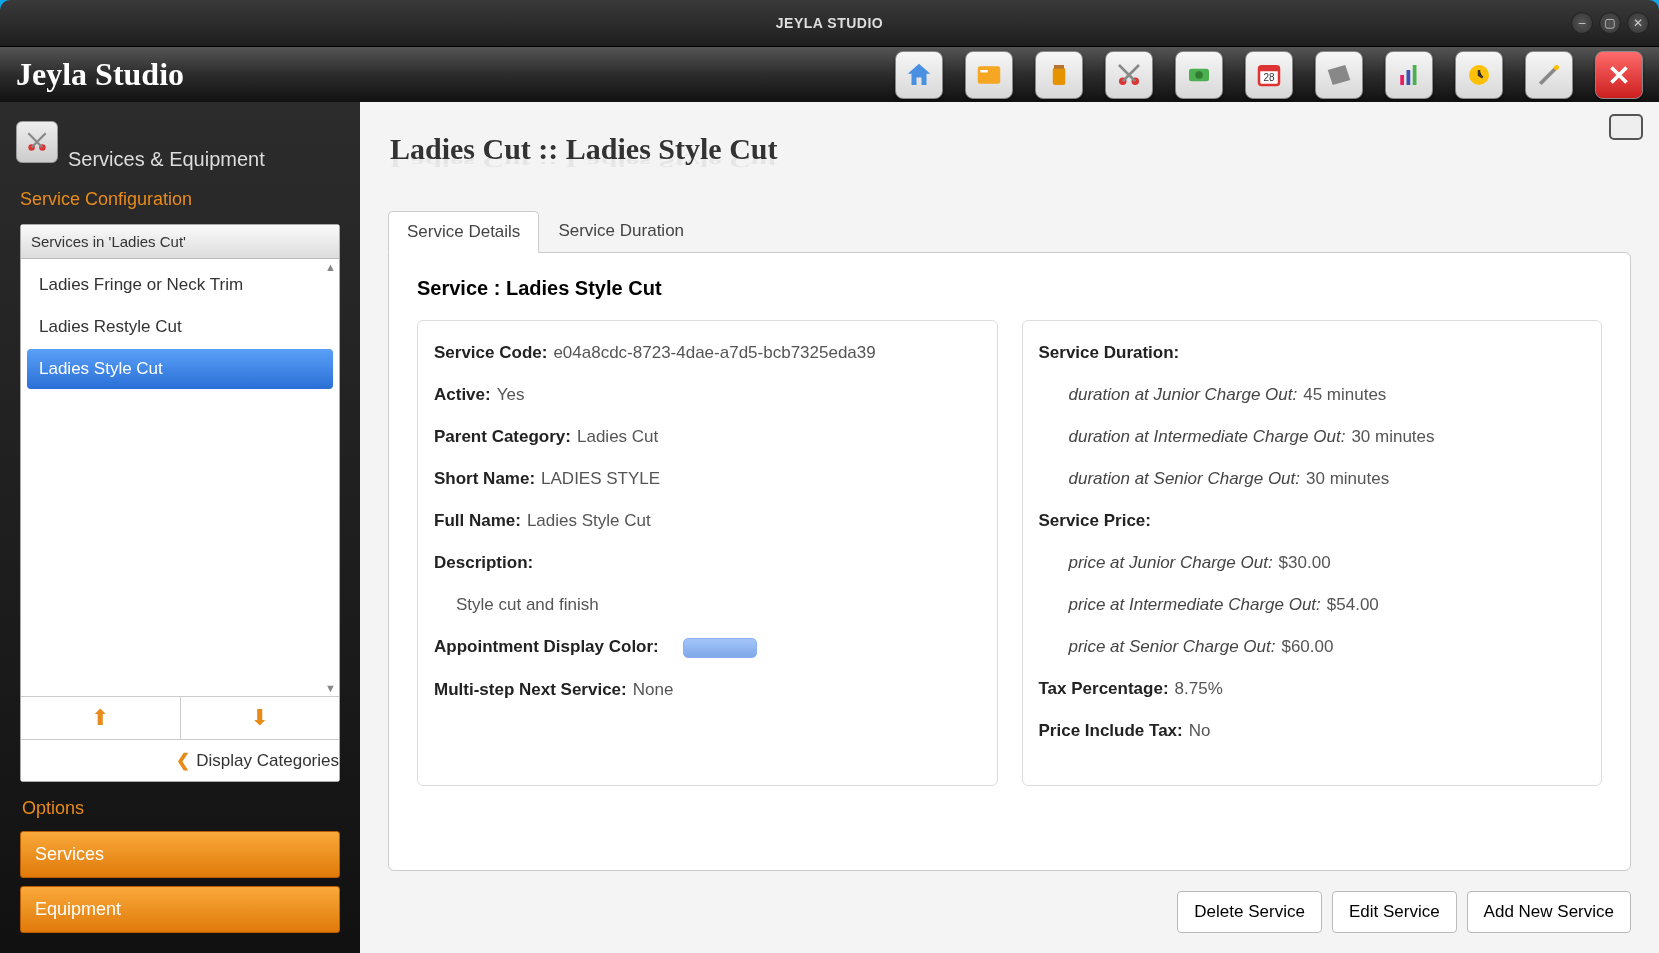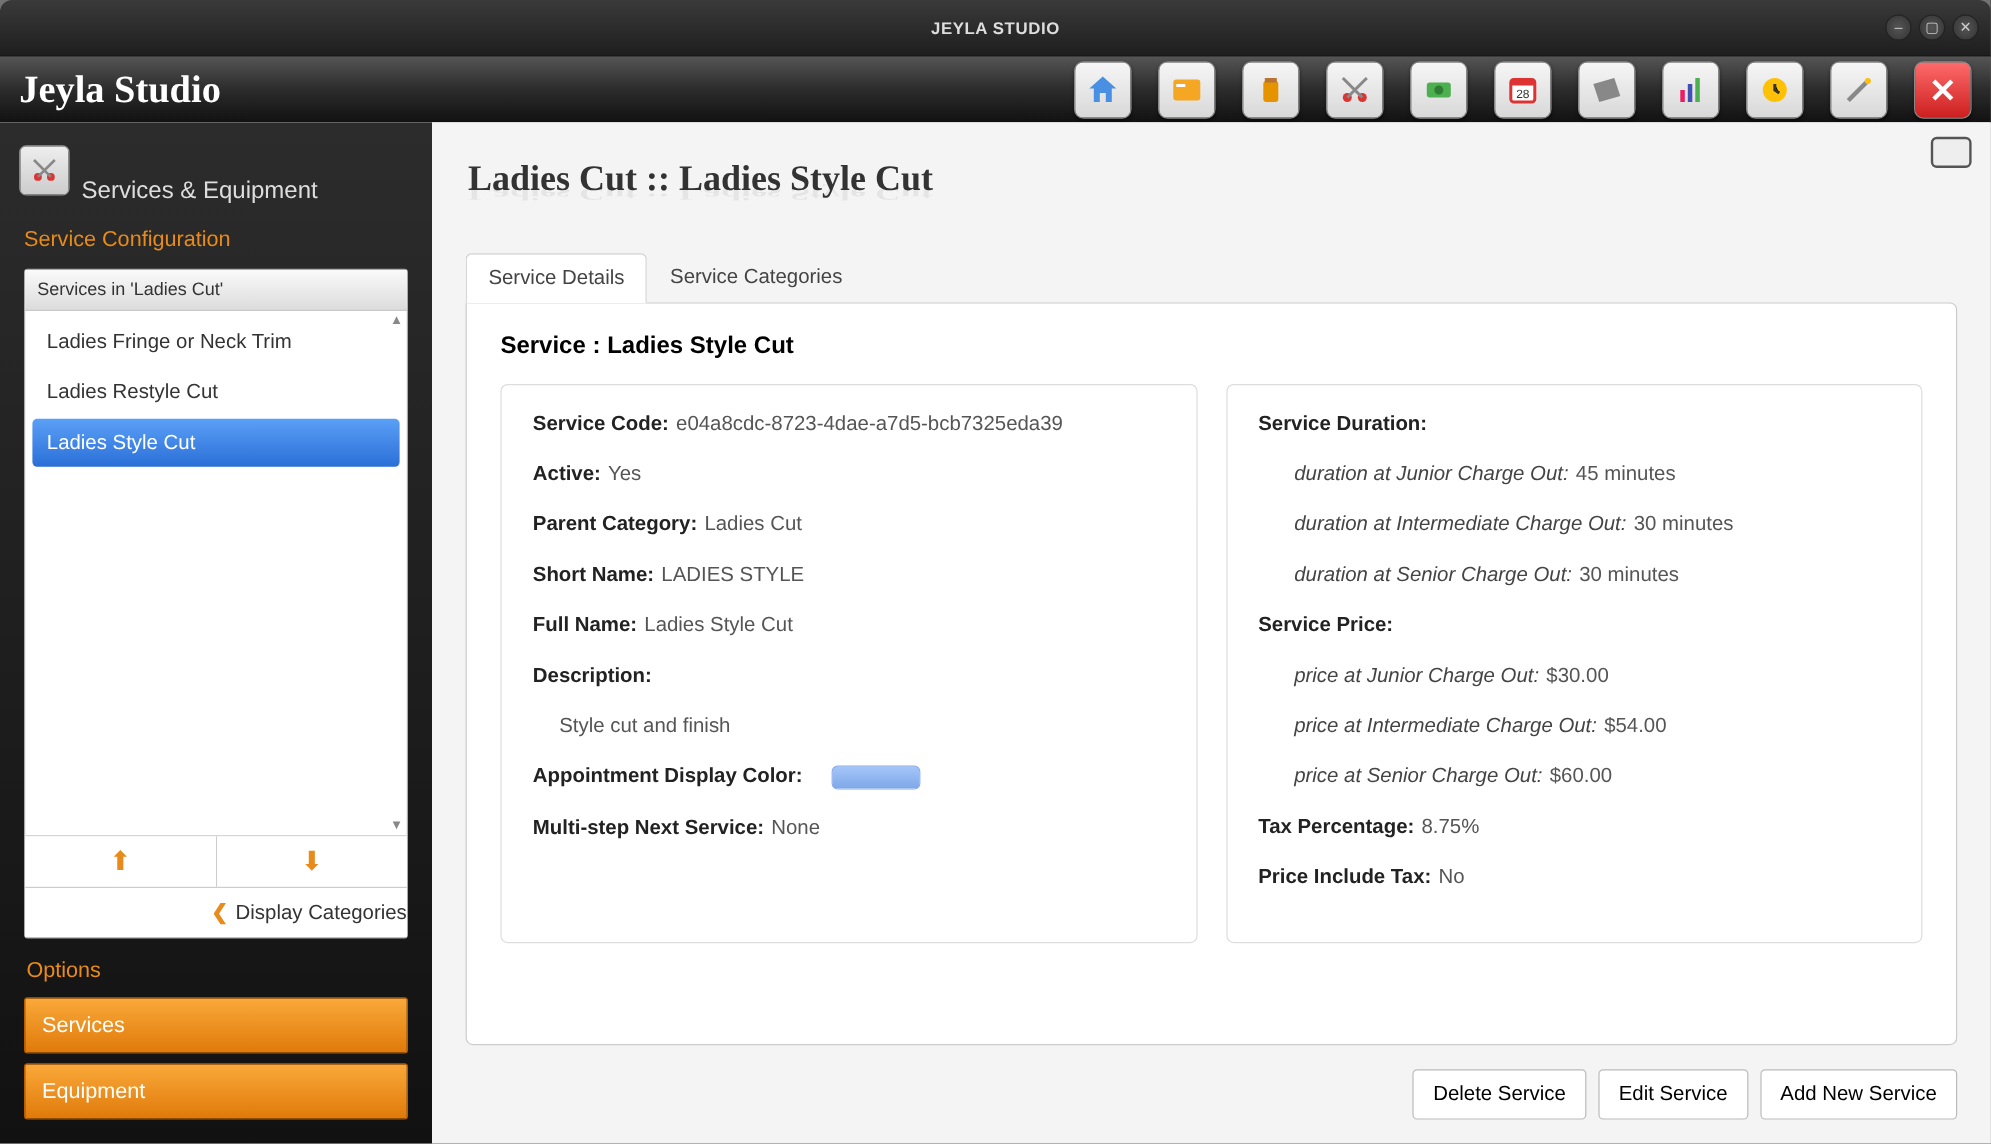--- a/index.html
+++ b/index.html
@@ -1,18 +1,18 @@
 <!DOCTYPE html>
 <html><head>
 <meta charset="utf-8">
 <style>
 * { box-sizing: border-box; margin: 0; padding: 0; }
 body { font-family: Arial, sans-serif; background: #000; overflow: hidden; width: 1659px; height: 953px; }
 
-.window { width: 1659px; height: 953px; background: #737373; display: flex; flex-direction: column; }
+.window { width: 1659px; height: 953px; background: #0ea5e9; display: flex; flex-direction: column; }
 
 
 .titlebar { height: 46px; background: linear-gradient(#3a3a3a,#1e1e1e); display: flex; align-items: center; justify-content: center; position: relative; border-radius: 10px 10px 0 0; }
 .titlebar-title { color: #ddd; font-size: 14px; font-weight: bold; letter-spacing: 0.5px; }
 .titlebar-buttons { position: absolute; right: 10px; display: flex; gap: 6px; }
 .tb-btn { width: 22px; height: 22px; border-radius: 50%; background: radial-gradient(#555,#333); border: 1px solid #222; display: flex; align-items: center; justify-content: center; color: #ccc; font-size: 12px; cursor: pointer; }
 
 
 .app-header { height: 56px; background: linear-gradient(to bottom,#555 0%,#2c2c2c 50%,#111 100%); display: flex; align-items: center; padding: 0 16px; border-top: 1px solid #000; }
 .app-brand { color: #fff; font-size: 32px; font-weight: bold; font-family: Georgia, serif; flex: 1; }
@@ -58,21 +58,21 @@
 .page-title-shadow { padding: 0 30px; font-size: 30px; font-weight: bold; color: rgba(0,0,0,0.06); transform: scaleY(-0.5); transform-origin: top; font-family: Georgia, serif; }
 
 .tabs { display: flex; padding: 0 28px; margin-top: 6px; }
 .tab { padding: 10px 18px; font-size: 17px; color: #444; cursor: pointer; border: 1px solid transparent; border-bottom: none; text-align: center; }
 .tab.active { background: #fff; border: 1px solid #ccc; border-bottom: 1px solid #fff; border-radius: 5px 5px 0 0; position: relative; top: 1px; }
 
 .panel { margin: 0 28px; background: #fff; border: 1px solid #ccc; border-radius: 0 6px 6px 6px; padding: 24px 28px; flex: 1; overflow: auto; }
 .service-heading { font-size: 20px; font-weight: bold; margin-bottom: 20px; }
 
 .cols { display: flex; gap: 24px; }
-.col { flex: 1; border: 1px solid #ddd; border-radius: 6px; padding: 22px 26px; }
+.col { flex: 1; border: 1px solid #ddd; border-radius: 6px; padding: 22px 16px; }
 .row { margin-bottom: 22px; font-size: 17px; }
 .lbl { font-weight: bold; color: #222; }
 .val { color: #555; margin-left: 6px; }
 .sublbl { font-style: italic; color: #444; margin-left: 30px; }
 .desc-text { margin-left: 22px; color: #555; }
 .color-swatch { display: inline-block; width: 74px; height: 20px; background: linear-gradient(#a4c5f9,#7fa8e8); border-radius: 5px; vertical-align: middle; margin-left: 24px; border: 1px solid #8aaef0;}
 
 .action-bar { padding: 20px 28px 20px; display: flex; justify-content: flex-end; gap: 10px; }
 .action-btn { padding: 10px 16px; background: #fff; border: 1px solid #bbb; border-radius: 4px; font-size: 17px; cursor: pointer; }
 </style>
@@ -201,21 +201,21 @@
     </div>
 
     <div class="main">
       <div class="kbd-icon"></div>
 
       <div class="page-title">Ladies Cut :: Ladies Style Cut</div>
       <div class="page-title-shadow">Ladies Cut :: Ladies Style Cut</div>
 
       <div class="tabs">
         <div class="tab active">Service Details</div>
-        <div class="tab">Service Categories</div>
+        <div class="tab">Service Duration</div>
       </div>
 
       <div class="panel">
         <div class="service-heading">
           <span>Service : </span><span>Ladies Style Cut</span>
         </div>
 
         <div class="cols">
 
           <div class="col">

